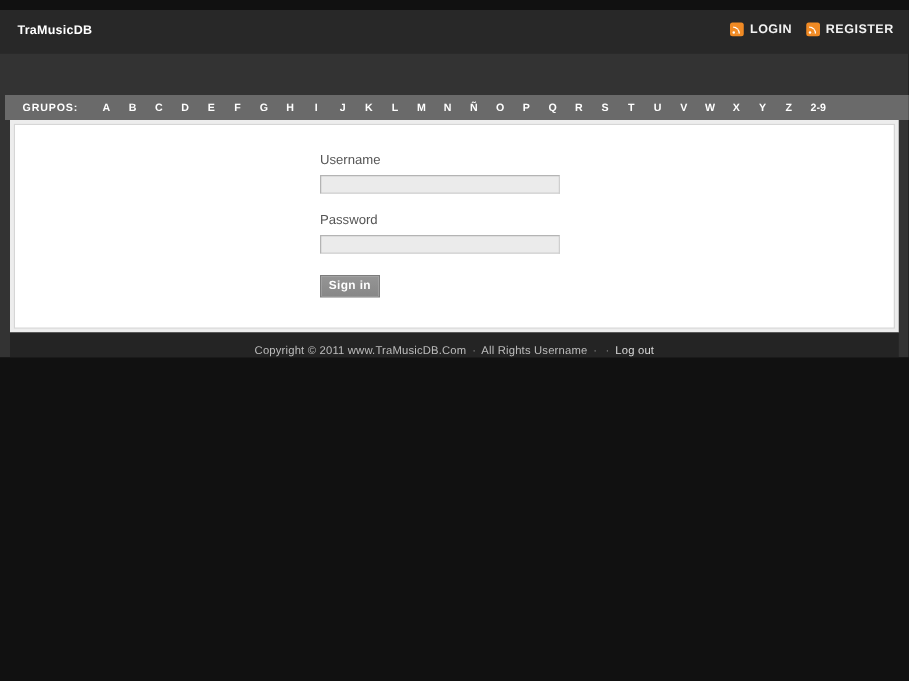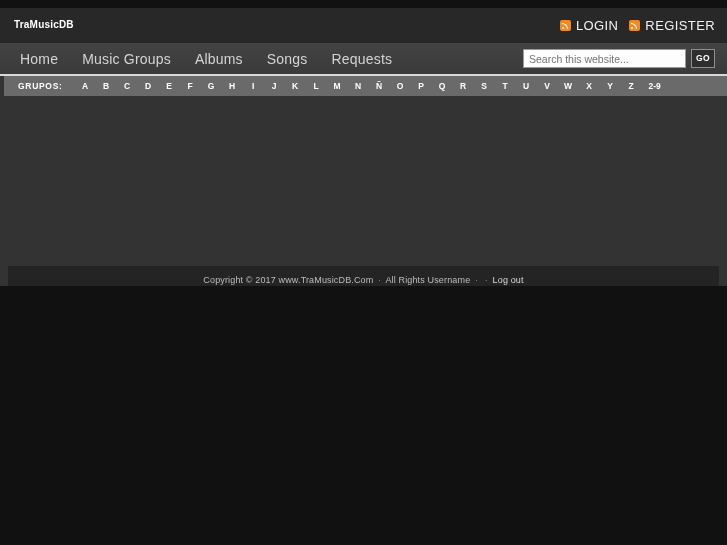--- a/index.html
+++ b/index.html
@@ -68,22 +68,22 @@
 
   .header-link {
     display: flex;
     align-items: center;
     gap: 5px;
     text-decoration: none;
   }
 
   .header-link .hl-label {
     color: #f2f2f2;
-    font-size: 13px;
-    font-weight: normal;
+    font-size: 10px;
+    font-weight: bold;
     letter-spacing: 0.4px;
     white-space: nowrap;
   }
 
   .rss-icon {
     width: 11px;
     height: 11px;
     background: #f08a24;
     border-radius: 2px;
     position: relative;
@@ -337,34 +337,20 @@
           <span class="rss-icon"></span>
           <span class="hl-label">LOGIN</span>
         </a>
         <a class="header-link" href="#">
           <span class="rss-icon"></span>
           <span class="hl-label">REGISTER</span>
         </a>
       </div>
     </div>
 
-    <div id="navbar">
-      <div id="nav-items">
-        <a class="nav-item" href="#">Home</a>
-        <a class="nav-item" href="#">Music Groups</a>
-        <a class="nav-item" href="#">Albums</a>
-        <a class="nav-item" href="#">Songs</a>
-        <a class="nav-item" href="#">Requests</a>
-      </div>
-
-      <div id="search-area">
-        <input id="search-input" type="text" placeholder="Search this website..." style="">
-        <button id="search-go">GO</button>
-      </div>
-    </div>
 
     <div id="alphabar">
       <span id="grupos-label">GRUPOS:</span>
       <a class="alpha-letter" href="#">A</a>
       <a class="alpha-letter" href="#">B</a>
       <a class="alpha-letter" href="#">C</a>
       <a class="alpha-letter" href="#">D</a>
       <a class="alpha-letter" href="#">E</a>
       <a class="alpha-letter" href="#">F</a>
       <a class="alpha-letter" href="#">G</a>
@@ -384,24 +370,39 @@
       <a class="alpha-letter" href="#">T</a>
       <a class="alpha-letter" href="#">U</a>
       <a class="alpha-letter" href="#">V</a>
       <a class="alpha-letter" href="#">W</a>
       <a class="alpha-letter" href="#">X</a>
       <a class="alpha-letter" href="#">Y</a>
       <a class="alpha-letter" href="#">Z</a>
       <a class="alpha-letter wide" href="#">2-9</a>
     </div>
 
+    <div id="content-wrap">
+      <div id="content">
+
+        <form id="login-form">
+          <label class="field-label">Username</label>
+          <input class="field-input" type="text" value="" style="">
+
+          <label class="field-label">Password</label>
+          <input class="field-input" type="password" value="" style="">
+
+          <button id="signin-button" type="submit">Sign in</button>
+        </form>
+
+      </div>
+    </div>
 
     <div id="footer">
       <div id="footer-text">
-        <span>Copyright © 2017 www.TraMusicDB.Com</span>
+        <span>Copyright © 2011 www.TraMusicDB.Com</span>
         <span class="sep">·</span>
         <span>All Rights Username</span>
         <span class="sep">·</span>
         <span class="sep">·</span>
         <a href="#">Log out</a>
       </div>
     </div>
 
   </div>
 

